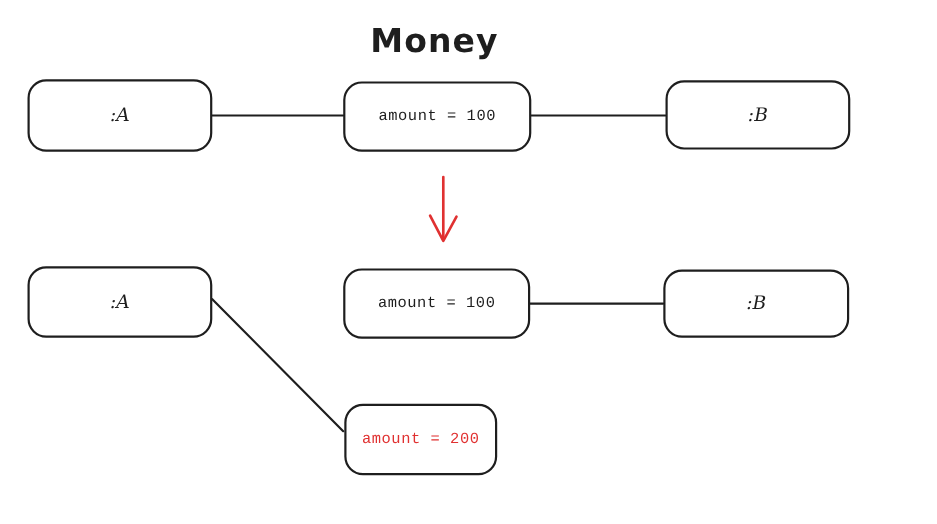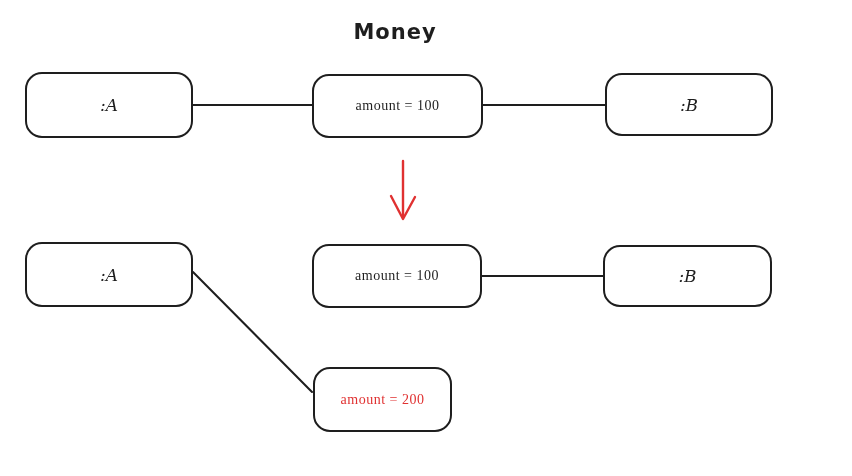--- a/index.html
+++ b/index.html
@@ -34,21 +34,21 @@
     stroke-linecap: round;
     stroke-linejoin: round;
     fill: none;
   }
   .page-title {
     position: absolute;
     left: 295px;
     top: 20px;
     width: 200px;
     text-align: center;
-    font-size: 21px;
+    font-size: 30px;
     font-weight: 600;
     letter-spacing: 1px;
     color: var(--stroke, #1e1e1e);
     font-family: "DejaVu Sans", cursive, sans-serif;
   }
   .node {
     position: absolute;
     box-sizing: border-box;
     border: 2.2px solid var(--stroke, #1e1e1e);
     border-radius: 17px;
@@ -57,21 +57,21 @@
     align-items: center;
     justify-content: center;
     color: var(--stroke, #1e1e1e);
   }
   .node .entity-label {
     font-family: "DejaVu Serif", serif;
     font-style: italic;
     font-size: 17px;
   }
   .node .rel-label {
-    font-family: Liberation Serif, serif;
+    font-family: Liberation Mono, monospace;
     font-size: 14px;
     font-weight: 500;
     letter-spacing: 0.5px;
   }
   .node .red {
     color: var(--accent-red, #e03131);
   }
 </style>
 </head>
 <body>

